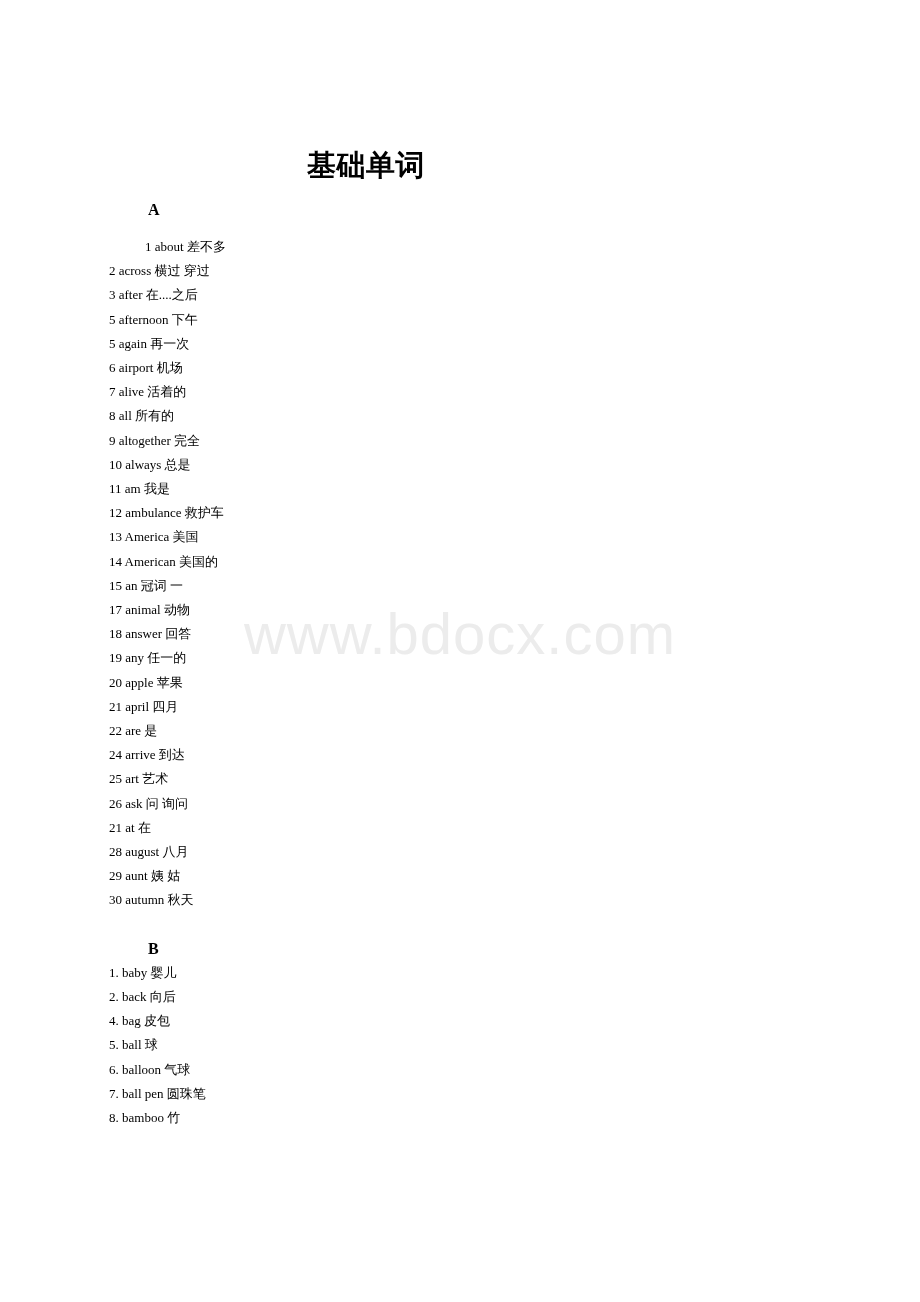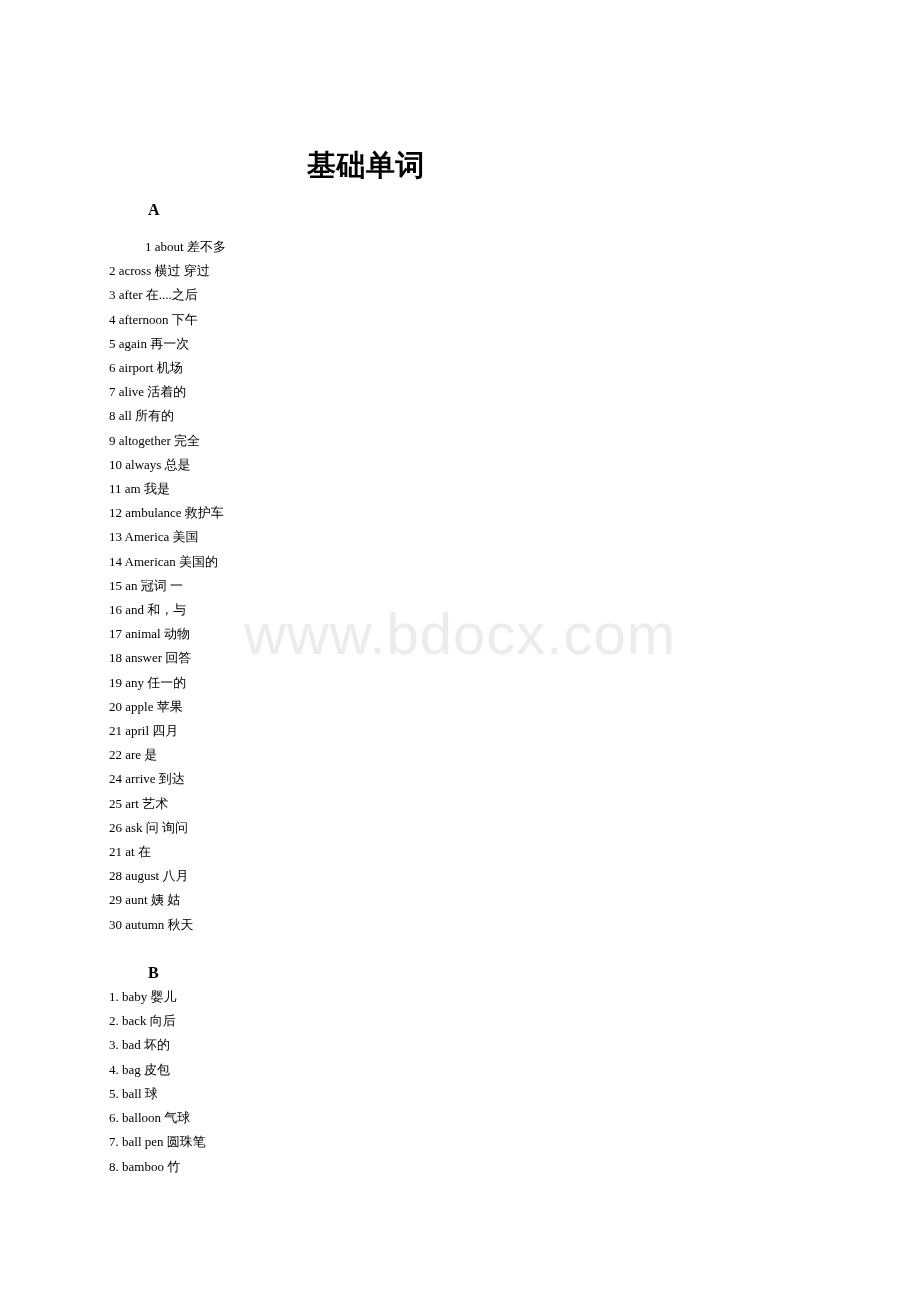--- a/index.html
+++ b/index.html
@@ -105,51 +105,49 @@
 
     <h1 id="doc-title">基础单词</h1>
 
     <div class="content">
 
     <div class="section-heading">A</div>
         <div class="gap-before-entries"></div>
         <div class="entry first-indent">1 about 差不多</div>
         <div class="entry">2 across 横过 穿过</div>
         <div class="entry">3 after 在....之后</div>
-        <div class="entry">4 afternoon 下午</div>
+        <div class="entry">5 afternoon 下午</div>
         <div class="entry">5 again 再一次</div>
         <div class="entry">6 airport 机场</div>
         <div class="entry">7 alive 活着的</div>
         <div class="entry">8 all 所有的</div>
         <div class="entry">9 altogether 完全</div>
         <div class="entry">10 always 总是</div>
         <div class="entry">11 am 我是</div>
         <div class="entry">12 ambulance 救护车</div>
         <div class="entry">13 America 美国</div>
         <div class="entry">14 American 美国的</div>
         <div class="entry">15 an 冠词 一</div>
-        <div class="entry">16 and 和，与</div>
         <div class="entry">17 animal 动物</div>
         <div class="entry">18 answer 回答</div>
         <div class="entry">19 any 任一的</div>
         <div class="entry">20 apple 苹果</div>
         <div class="entry">21 april 四月</div>
         <div class="entry">22 are 是</div>
         <div class="entry">24 arrive 到达</div>
         <div class="entry">25 art 艺术</div>
         <div class="entry">26 ask 问 询问</div>
         <div class="entry">21 at 在</div>
         <div class="entry">28 august 八月</div>
         <div class="entry">29 aunt 姨 姑</div>
         <div class="entry">30 autumn 秋天</div>
         <div class="spacer-line"></div>
         <div class="section-heading">B</div>
         <div class="entry">1. baby 婴儿</div>
         <div class="entry">2. back 向后</div>
-        <div class="entry">3. bad 坏的</div>
         <div class="entry">4. bag 皮包</div>
         <div class="entry">5. ball 球</div>
         <div class="entry">6. balloon 气球</div>
         <div class="entry">7. ball pen 圆珠笔</div>
         <div class="entry">8. bamboo 竹</div>
       </div>
 
   </div>
 </div>
 

